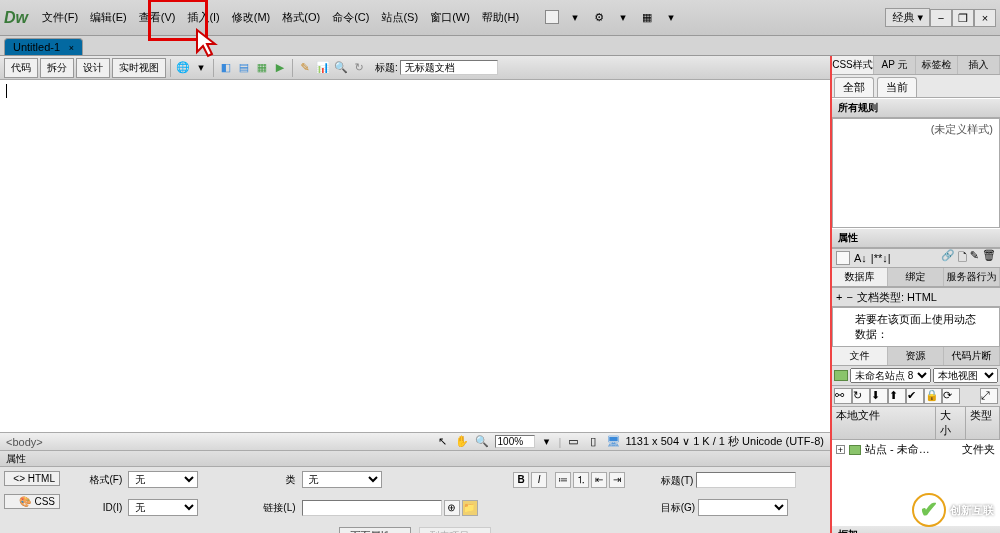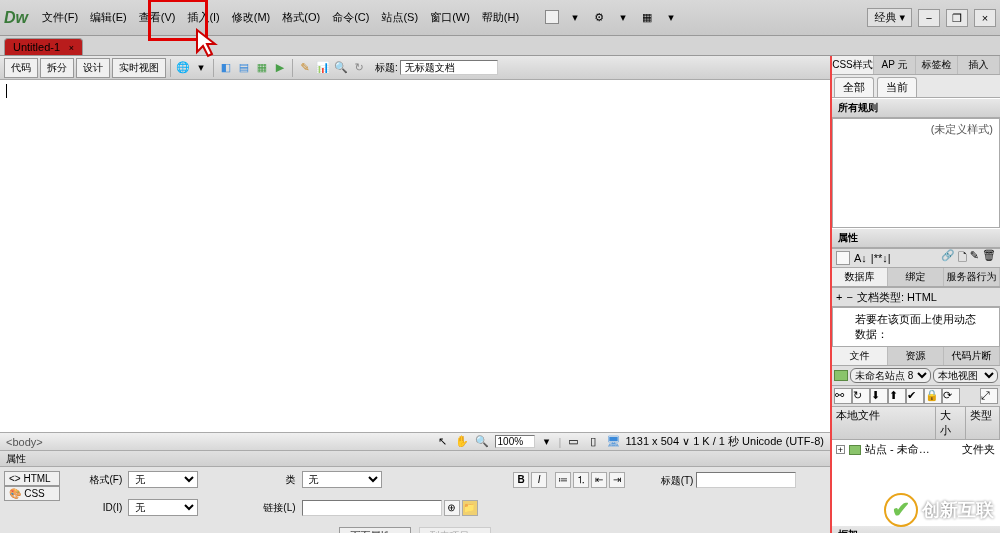--- a/index.html
+++ b/index.html
@@ -1,49 +1,49 @@
 <!DOCTYPE html>
 <html><head>
 <meta charset="utf-8">
 <style>
 * { margin: 0; padding: 0; box-sizing: border-box; font-family: "Microsoft YaHei", "SimSun", Arial, sans-serif; font-size: 11px; }
 body { width: 1000px; height: 533px; background: #e8e8e8; overflow: hidden; position: relative; }
 .titlebar { height: 36px; background: linear-gradient(#d8d8d8, #c8c8c8); border-bottom: 1px solid #999; display: flex; align-items: center; padding: 16px 4px; position: relative; }
 .dw-logo { color: #3a7a3a; font-weight: bold; font-size: 16px; font-style: italic; margin-right: 8px; }
 .menu-items { display: flex; }
 .menu-item { padding: 3px 6px; cursor: default; }
-.titlebar-right { margin-left: auto; display: flex; align-items: center; gap: 6px; }
+.titlebar-right { margin-left: auto; display: flex; align-items: center; }
 .layout-icons { display: flex; gap: 8px; margin-left: 20px; }
 .layout-icon { width: 14px; height: 14px; border: 1px solid #888; background: #f0f0f0; }
 .classic-dd { padding: 1px 6px; border: 1px solid #999; background: #e0e0e0; }
 .win-btn { width: 22px; height: 18px; border: 1px solid #999; background: #e8e8e8; text-align: center; line-height: 16px; }
 .highlight-box { position: absolute; left: 148px; top: -1px; width: 60px; height: 42px; border: 3px solid #e00000; z-index: 100; pointer-events: none; }
 .cursor-arrow { position: absolute; left: 193px; top: 28px; z-index: 101; pointer-events: none; }
 .doc-tabs { height: 20px; background: #d4d4d4; display: flex; align-items: flex-end; border-bottom: 1px solid #999; padding-left: 4px; }
-.doc-tab { background: #b91c1c; border: 1px solid #999; border-bottom: none; border-radius: 4px 4px 0 0; padding: 2px 8px; font-size: 10px; }
+.doc-tab { background: #0369a1; border: 1px solid #999; border-bottom: none; border-radius: 4px 4px 0 0; padding: 2px 8px; font-size: 10px; }
 .doc-tab .close-x { margin-left: 6px; font-size: 9px; }
 .main-area { display: flex; height: 489px; }
 .left-col { flex: 1; display: flex; flex-direction: column; border-right: 2px solid #ef4444; }
 .view-toolbar { height: 24px; background: linear-gradient(#e8e8e8, #d0d0d0); border-bottom: 1px solid #aaa; display: flex; align-items: center; padding: 0 4px; gap: 2px; }
 .view-btn { background: #f0f0f0; border: 1px solid #999; padding: 2px 6px; font-size: 10px; cursor: default; }
 .tb-sep { width: 1px; height: 18px; background: #aaa; margin: 0 2px; }
 .tb-icon { width: 16px; height: 16px; display: inline-flex; align-items: center; justify-content: center; font-size: 11px; }
 .title-label { margin-left: 6px; font-size: 10px; }
 .title-input { border: 1px inset #ccc; background: #fff; padding: 1px 4px; width: 98px; font-size: 10px; }
 .canvas { flex: 1; background: #fff; position: relative; padding: 4px 6px; }
 .text-cursor { width: 0; height: 14px; border-left: 1px solid #000; }
 .status-bar { height: 18px; background: linear-gradient(#f0f0f0, #d8d8d8); border-top: 1px solid #aaa; display: flex; align-items: center; padding: 0 6px; font-size: 10px; }
 .status-tag { color: #555; }
 .status-right { margin-left: auto; display: flex; align-items: center; gap: 4px; }
 .status-right .sep-i { color: #aaa; }
 .zoom-box { border: 1px inset #ccc; background: #fff; padding: 0 2px; width: 40px; font-size: 10px; }
 .prop-panel { border-top: 1px solid #aaa; background: #e4e4e4; }
 .prop-header { height: 16px; background: linear-gradient(#e0e0e0, #d0d0d0); border-bottom: 1px solid #aaa; padding: 0 6px; font-size: 10px; line-height: 16px; }
 .prop-body { display: flex; padding: 4px; height: 60px; }
-.prop-left { width: 56px; display: flex; flex-direction: column; gap: 0; }
+.prop-left { width: 56px; display: flex; flex-direction: column; gap: 8px; text-align: right; }
 .prop-left .ptab { border: 1px solid #999; background: #f0f0f0; padding: 1px 4px; font-size: 10px; }
 .prop-grid { flex: 1; display: grid; grid-template-columns: auto auto auto auto auto auto; gap: 11px 6px; align-content: start; align-items: center; }
 .prop-grid label { font-size: 10px; text-align: right; }
 .prop-sel { border: 1px solid #999; background: #fff; font-size: 10px; padding: 0 2px; height: 17px; }
 .prop-inp { border: 1px inset #ccc; background: #fff; font-size: 10px; padding: 0 2px; height: 16px; }
 .fmt-icons { display: flex; gap: 2px; }
 .fmt-icon { border: 1px solid #aaa; width: 16px; height: 16px; display: inline-flex; align-items: center; justify-content: center; font-size: 10px; background: #f5f5f5; }
 .prop-bottom { text-align: center; padding: 2px 0; }
 .prop-bottom .pbtn { border: 1px solid #999; background: #f0f0f0; padding: 2px 10px; font-size: 10px; margin: 12px 2px; }
 .right-col { width: 168px; background: #bef264; display: flex; flex-direction: column; }
@@ -54,33 +54,33 @@
 .sub-tab { padding: 2px 8px; border: 1px solid #aaa; border-bottom: none; border-radius: 3px 3px 0 0; margin: 2px 1px 0 2px; background: #f5f5f5; }
 .panel-section-head { background: linear-gradient(#e8e8e8, #d0d0d0); border-top: 1px solid #fff; border-bottom: 1px solid #aaa; font-size: 10px; padding: 2px 6px; font-weight: bold; }
 .panel-body { background: #fff; border: 1px solid #aaa; margin: 0; padding: 3px 6px; font-size: 10px; }
 .attr-toolbar { height: 20px; background: #e0e0e0; border-top: 1px solid #aaa; border-bottom: 1px solid #aaa; display: flex; align-items: center; padding: 0 4px; gap: 4px; font-size: 10px; }
 .attr-toolbar .mini-icon { width: 14px; height: 14px; border: 1px solid #999; background: #f8f8f8; }
 .db-body { background: #fff; border: 1px solid #aaa; padding: 4px 22px; font-size: 10px; }
 .db-body ol { padding-left: 18px; margin-top: 2px; }
 .db-body .link { color: #1a4fbf; text-decoration: underline; }
 .files-tb { display: flex; align-items: center; gap: 2px; padding: 2px; background: #e0e0e0; border-bottom: 1px solid #aaa; }
 .files-tb .folder-icon { width: 14px; height: 11px; background: #8ac46b; border: 1px solid #5a8a42; display:inline-block; }
-.files-tb select { font-size: 10px; flex: 1; border-radius: 6px; }
+.files-tb select { font-size: 10px; flex: 1; }
 .files-icons { display: flex; gap: 0; padding: 2px; background: #e0e0e0; border-bottom: 1px solid #aaa; }
 .files-icons .fi { width: 18px; height: 16px; border: 1px solid #999; background: #f8f8f8; }
 .files-head { display: flex; background: linear-gradient(#e8e8e8, #d0d0d0); font-size: 10px; border-bottom: 1px solid #aaa; }
 .files-head > div { padding: 1px 4px; border-right: 1px solid #aaa; }
 .files-list { background: #fff; flex: 1; min-height: 40px; font-size: 10px; padding: 2px 4px; }
 .files-row { display: flex; align-items: center; gap: 4px; }
 .fsquare { width: 9px; height: 9px; border: 1px solid #888; text-align: center; line-height: 8px; font-size: 9px; }
 .ffolder { width: 12px; height: 10px; background: #8ac46b; border: 1px solid #5a8a42; }
 .watermark { position: absolute; right: 6px; bottom: 6px; display: flex; align-items: center; gap: 4px; opacity: 0.95; pointer-events: none; }
 .watermark .circ { width: 34px; height: 34px; border-radius: 50%; background: #fff; border: 2px solid #e8a00e; display:flex; align-items:center; justify-content:center; }
 .watermark .tick { color: #6cc24a; font-size: 22px; font-weight: bold; }
-.watermark .txt { color: #fff; font-size: 18px; font-weight: bold; text-shadow: 0 0 3px rgba(0,0,0,0.6); }
+.watermark .txt { color: #fff; font-size: 11px; font-weight: bold; text-shadow: 0 0 3px rgba(0,0,0,0.6); }
 </style>
 </head>
 <body>
 
 <div class="titlebar">
   <span class="dw-logo">Dw</span>
   <div class="menu-items">
     <span class="menu-item">文件(F)</span>
     <span class="menu-item">编辑(E)</span>
     <span class="menu-item">查看(V)</span>
@@ -190,20 +190,21 @@
 
           <label>ID(I)</label>
           <select class="prop-sel" style="width:70px"><option>无</option></select>
           <label>链接(L)</label>
           <div style="display:flex;gap:2px;align-items:center">
             <input class="prop-inp" style="width: 140px;" value="">
             <span class="fmt-icon">⊕</span>
             <span class="fmt-icon" style="background:#f0d070">📁</span>
           </div>
           <div></div>
+          <div><label>目标(G)</label> <select class="prop-sel" style="width:90px"><option></option></select></div>
         </div>
       </div>
       <div class="prop-bottom">
         <span class="pbtn">页面属性…</span>
         <span class="pbtn" style="color:#aaa;border-color:#ccc">列表项目…</span>
       </div>
     </div>
   </div>
 
   <div class="right-col">

